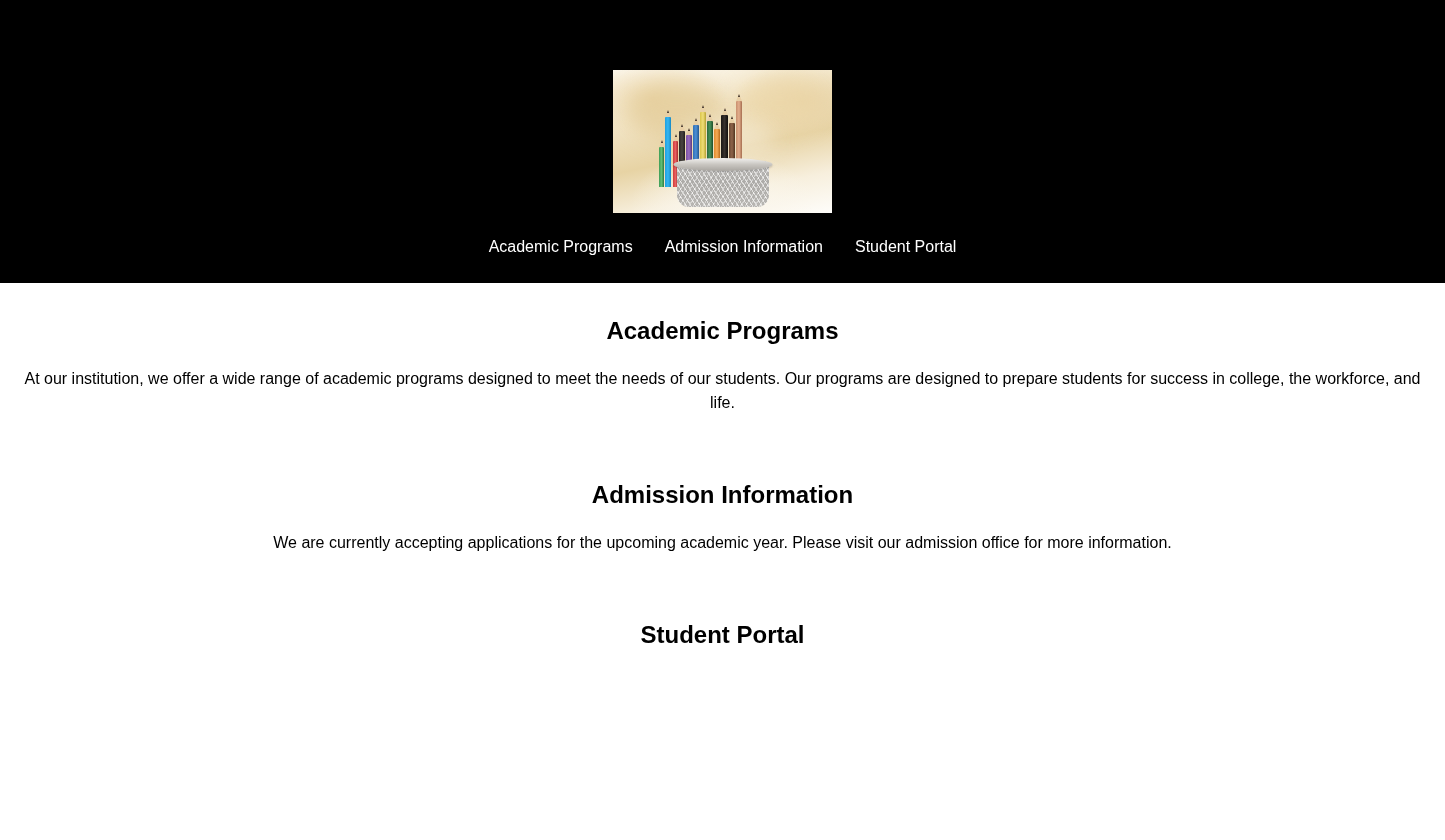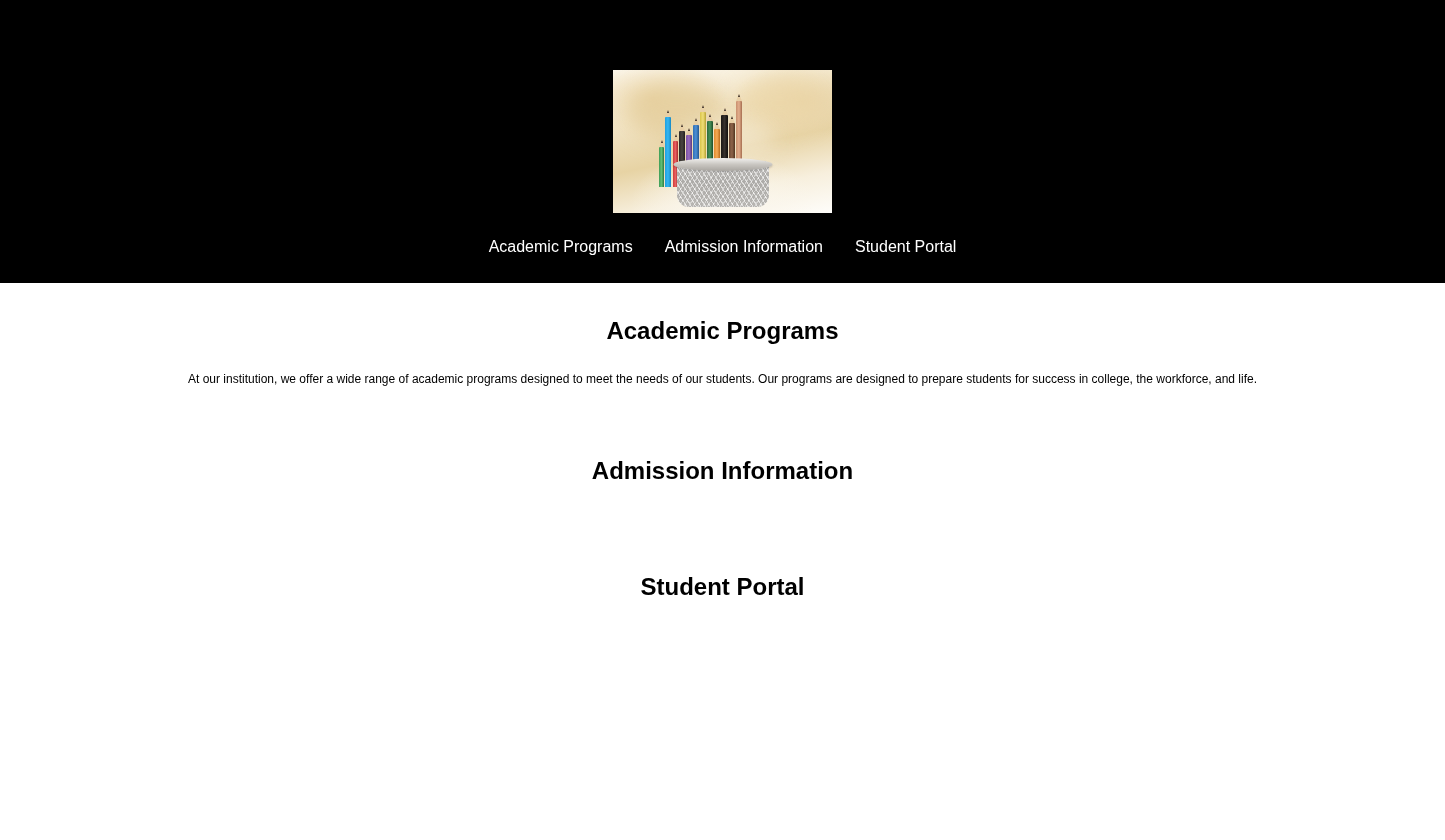--- a/index.html
+++ b/index.html
@@ -136,21 +136,21 @@
     padding: 32px 16px;
   }
   .section-title {
     font-size: 24px;
     line-height: 32px;
     font-weight: 700;
     margin: 0 0 20px 0;
     color: #000000;
   }
   .section-text {
-    font-size: 12px;
+    font-size: 16px;
     line-height: 24px;
     margin: 0;
     color: #000000;
   }
 </style>
 </head>
 <body>
 
 <header class="site-header">
   <div class="logo-wrap">
@@ -190,19 +190,20 @@
 
 <main>
 
   <section class="section">
     <h2 class="section-title">Academic Programs</h2>
     <p class="section-text">At our institution, we offer a wide range of academic programs designed to meet the needs of our students. Our programs are designed to prepare students for success in college, the workforce, and life.</p>
   </section>
 
   <section class="section">
     <h2 class="section-title">Admission Information</h2>
+    <p class="section-text">We are currently accepting applications for the upcoming academic year. Please visit our admission office for more information.</p>
   </section>
 
   <section class="section">
     <h2 class="section-title">Student Portal</h2>
   </section>
 
 </main>
 
 </body></html>

